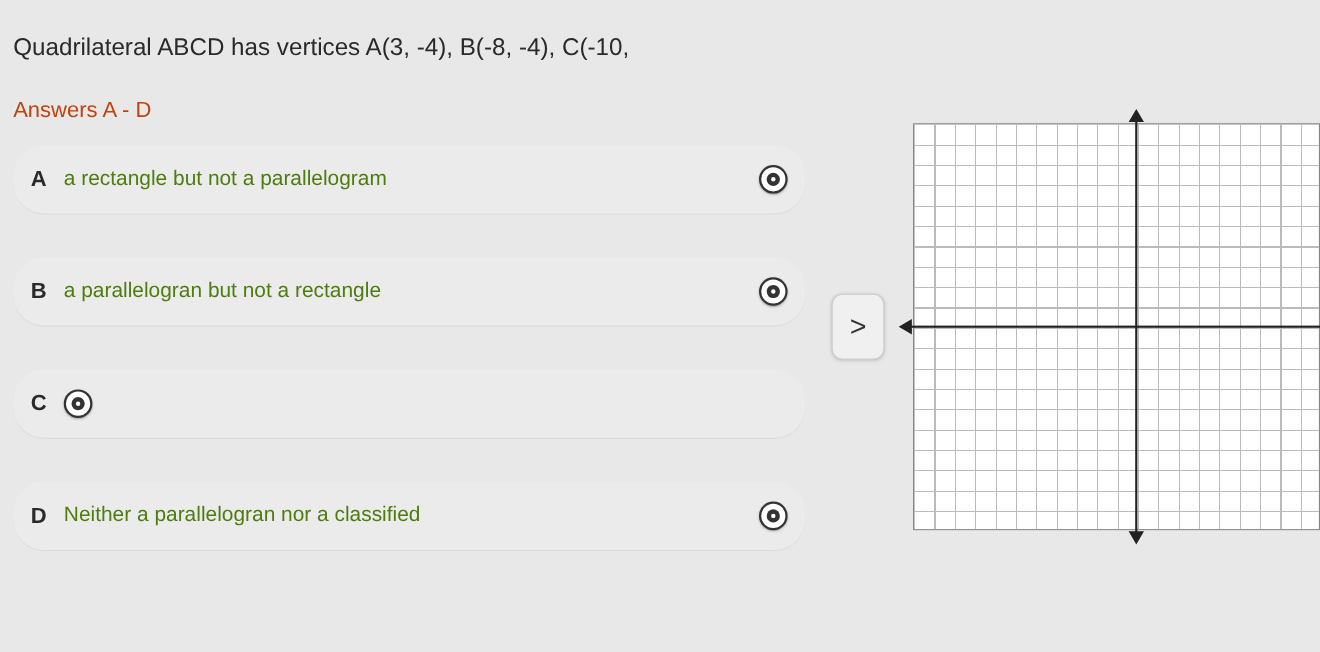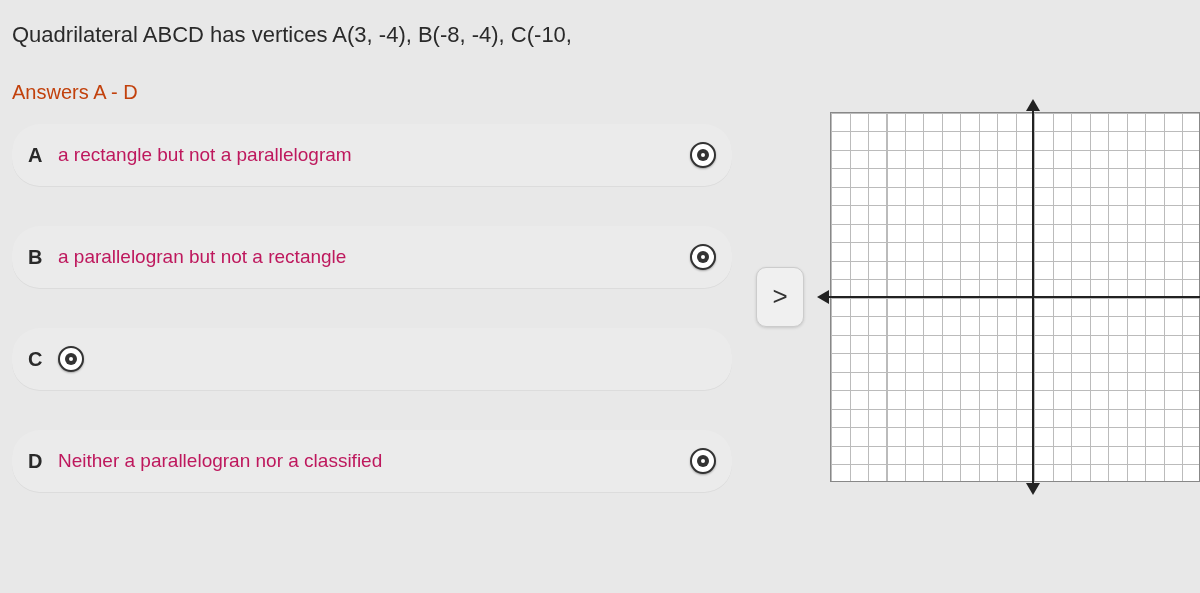--- a/index.html
+++ b/index.html
@@ -16,22 +16,21 @@
       position: relative;
       overflow: hidden;
     }
     .main-container {
       display: flex;
       width: 100%;
       height: 100%;
     }
     .left-panel {
       flex: 0 0 740px;
-      padding: 8px 8px 8px 12px;
-      margin-top: 10px;
+      padding: 26px 8px 8px 12px;
     }
     .question-text {
       font-size: 22px;
       line-height: 1.5;
       color: #2a2a2a;
       margin-bottom: 30px;
     }
     .answers-header {
       font-size: 20px;
       color: #c2410c;
@@ -49,21 +48,21 @@
     }
     .answer-letter {
       font-size: 20px;
       font-weight: bold;
       color: #2a2a2a;
       width: 30px;
       flex-shrink: 0;
     }
     .answer-text {
       font-size: 19px;
-      color: #be185d;
+      color: #4d7c0f;
       flex: 1;
     }
     .radio-btn {
       width: 26px;
       height: 26px;
       border-radius: 50%;
       border: 2px solid #333;
       background: radial-gradient(circle, #fff 0%, #fff 25%, #333 30%, #333 55%, #ccc 60%, #ccc 100%);
       background: #fff;
       position: relative;

